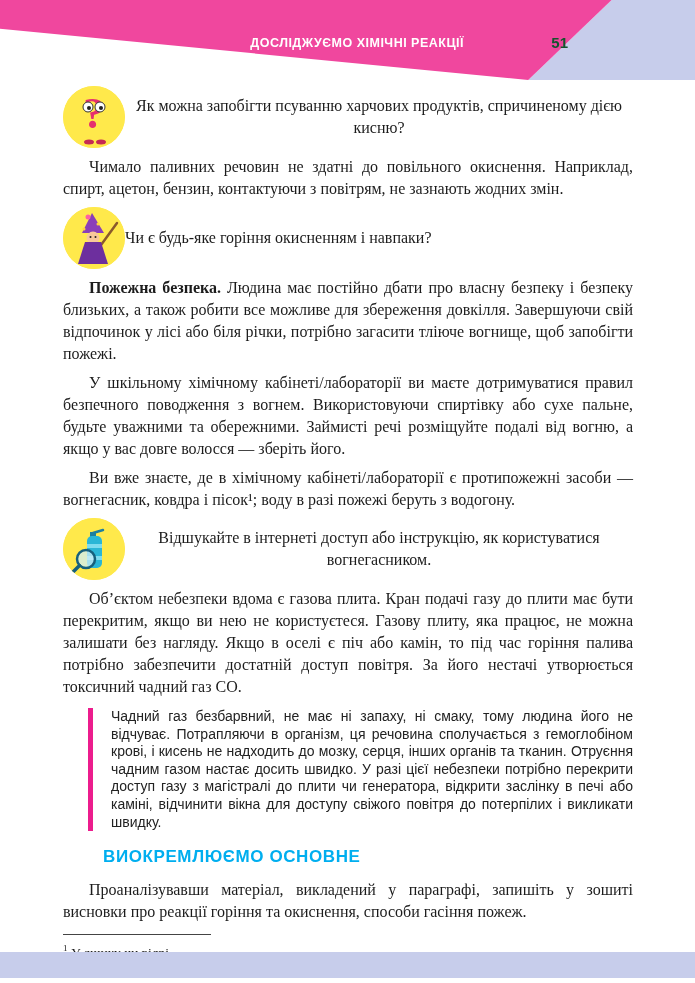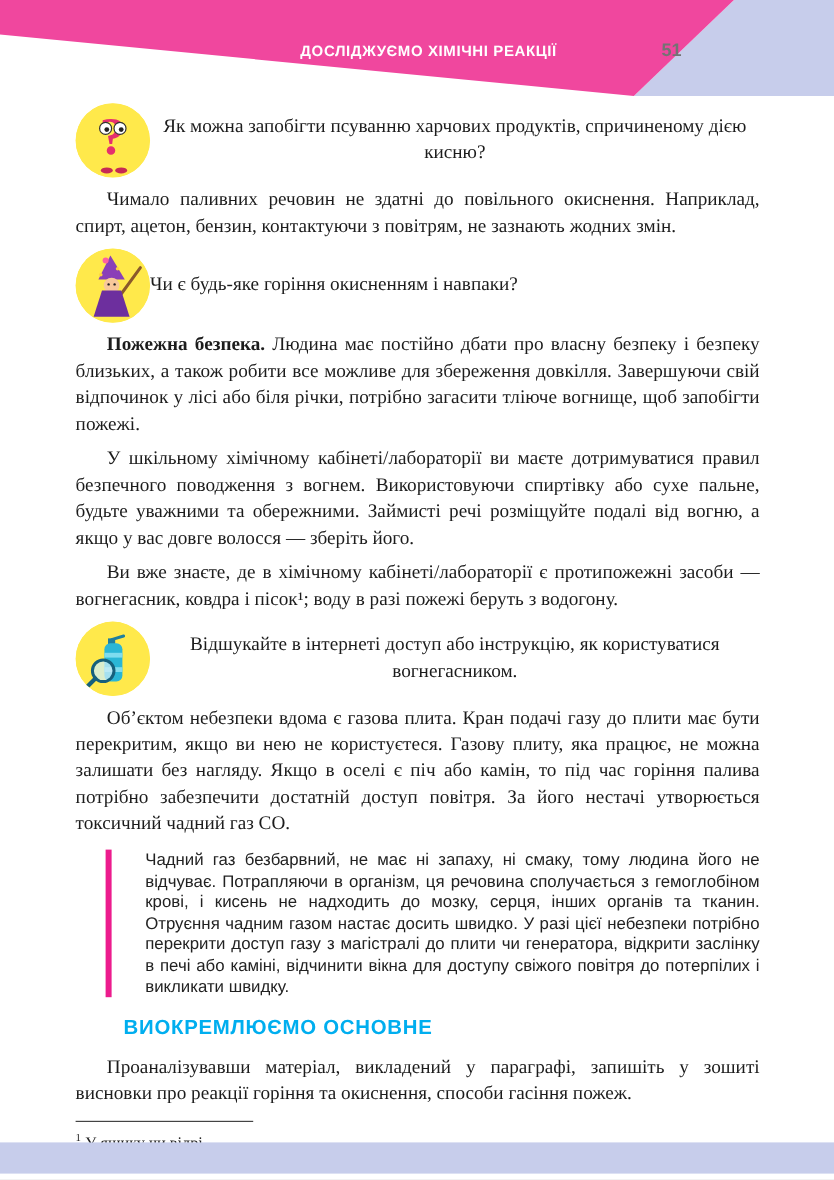--- a/index.html
+++ b/index.html
@@ -23,21 +23,21 @@
   }
   .running-title {
     position:absolute; top:36px; right:162px;
     font-family:"Liberation Sans", sans-serif;
     font-size:12.5px; font-weight:bold; letter-spacing:.5px;
     color:#ffffff; white-space:nowrap;
   }
   .page-number {
     position:absolute; top:34px; right:58px;
     font-family:"Liberation Sans", sans-serif;
-    font-size:15px; font-weight:bold; color:#737373;
+    font-size:15px; font-weight:bold; color:#14532d;
   }
 
   
   .main { position:absolute; top:84px; left:63px; width:570px; }
 
   .q-row { display:flex; align-items:center; margin:2px 0 8px 0; }
   .q-icon {
     flex:0 0 62px; width:62px; height:62px; border-radius:50%;
     background:#ffe94b; position:relative; overflow:hidden;
   }
@@ -50,21 +50,21 @@
   p.body {
     margin:0 0 7px 0; font-size:16px; line-height:22px;
     text-align:justify; text-indent:26px;
   }
   p.body .lead { font-weight:bold; }
   p.body .it { }
 
   .info-block {
     margin:10px 0 10px 25px;
     border-left:5px solid #ec1c8d;
-    padding-left:28px;
+    padding-left:18px;
     font-family:"Liberation Sans", sans-serif;
     font-size:14px; line-height:17.6px; text-align:justify;
     color:#222;
   }
 
   .section-heading {
     margin:16px 0 12px 40px;
     font-family:"Liberation Sans", sans-serif;
     font-size:17px; font-weight:bold; letter-spacing:.6px;
     color:#00aeef;

